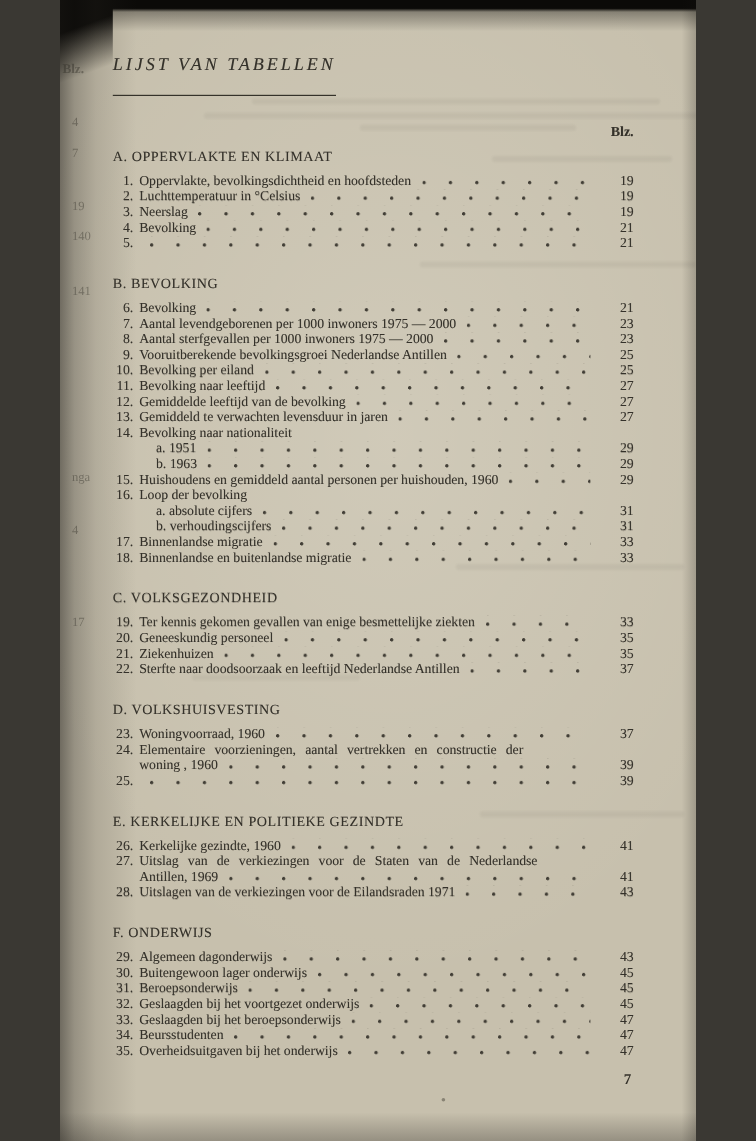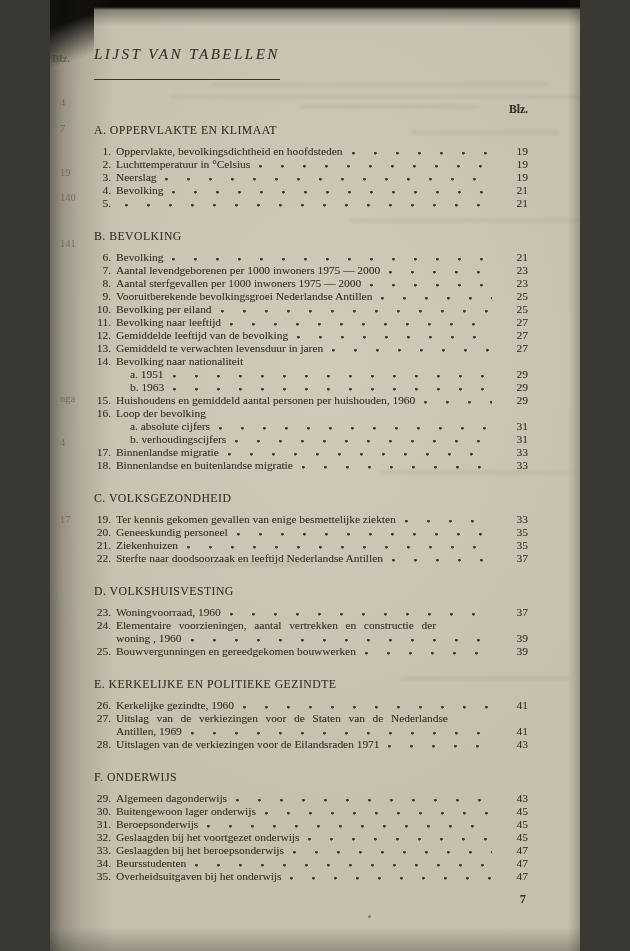--- a/index.html
+++ b/index.html
@@ -270,21 +270,20 @@
             <span class="txt spread">Elementaire voorzieningen, aantal vertrekken en constructie der</span>
           </div>
           <div class="row">
             <span class="num"></span>
             <span class="txt">woning , 1960</span>
             <span class="leader"></span>
             <span class="pg">39</span>
           </div>
           <div class="row">
             <span class="num">25.</span>
-            <span class="txt">Bouwvergunningen en gereedgekomen bouwwerken</span>
             <span class="leader"></span>
             <span class="pg">39</span>
           </div>
         </div>
         <div class="section">
           <div class="sec-title">E. KERKELIJKE EN POLITIEKE GEZINDTE</div>
           <div class="row">
             <span class="num">26.</span>
             <span class="txt">Kerkelijke gezindte, 1960</span>
             <span class="leader"></span>

